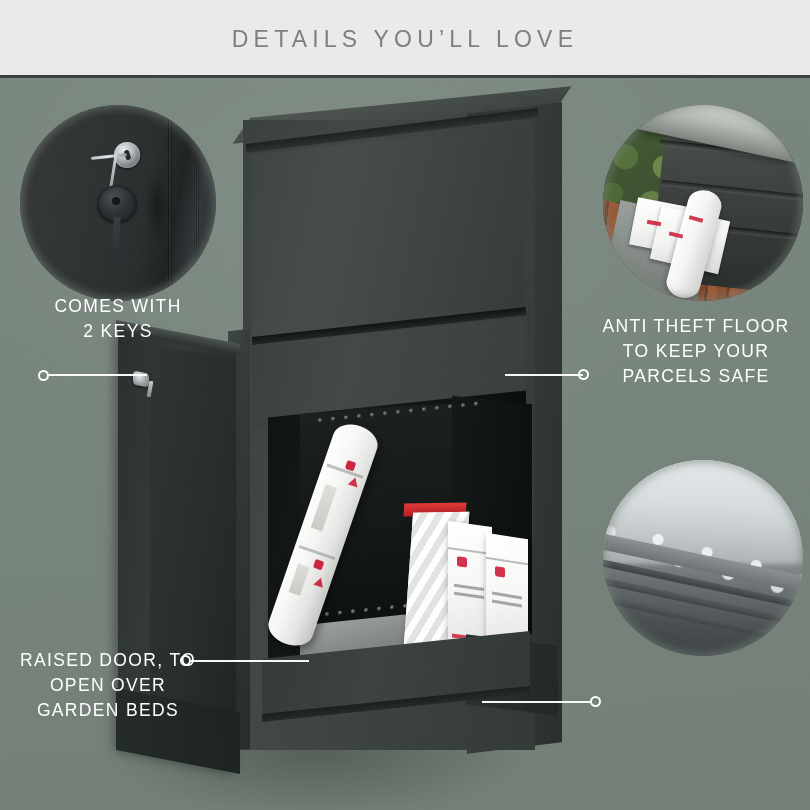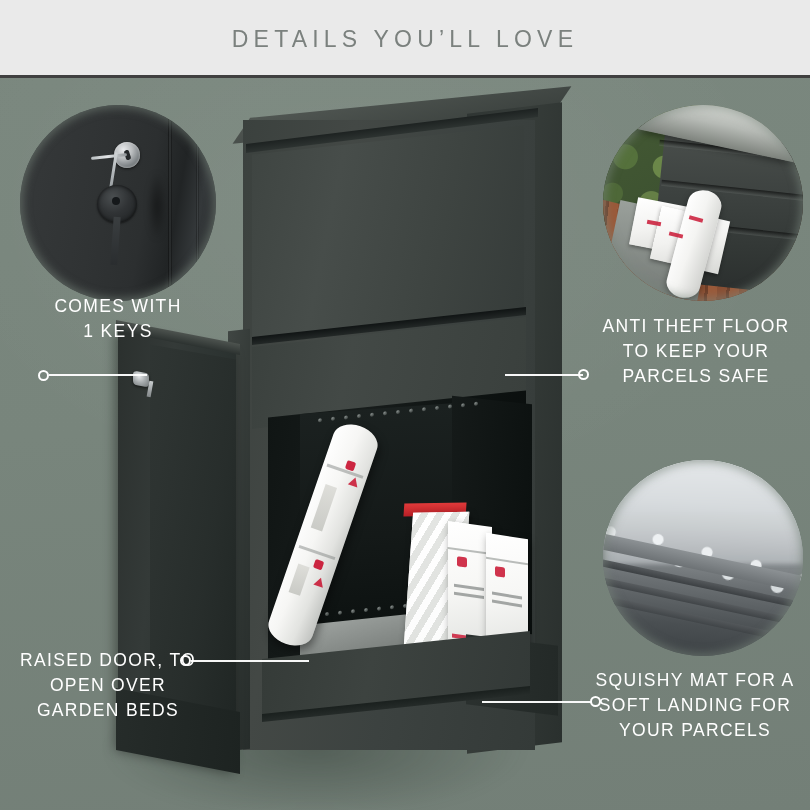--- a/index.html
+++ b/index.html
@@ -662,27 +662,24 @@
   <div class="leader-line" style="left:505px; top:374px; width:78px;"></div>
   <div class="leader-dot" style="left:578px; top:369px;"></div>
 
   <div class="leader-dot" style="left:180px; top:655px;"></div>
   <div class="leader-line" style="left:191px; top:660px; width:118px;"></div>
 
   <div class="leader-line" style="left:482px; top:701px; width:110px;"></div>
   <div class="leader-dot" style="left:590px; top:696px;"></div>
 
   <div class="callout" id="label-keys">COMES WITH
-1 KEYS</div>
+2 KEYS</div>
 
   <div class="callout" id="label-floor">ANTI THEFT FLOOR
 TO KEEP YOUR
 PARCELS SAFE</div>
 
   <div class="callout" id="label-door">RAISED DOOR, TO
 OPEN OVER
 GARDEN BEDS</div>
 
-  <div class="callout" id="label-mat">SQUISHY MAT FOR A
-SOFT LANDING FOR
-YOUR PARCELS</div>
 
 </div>
 
 </body></html>

